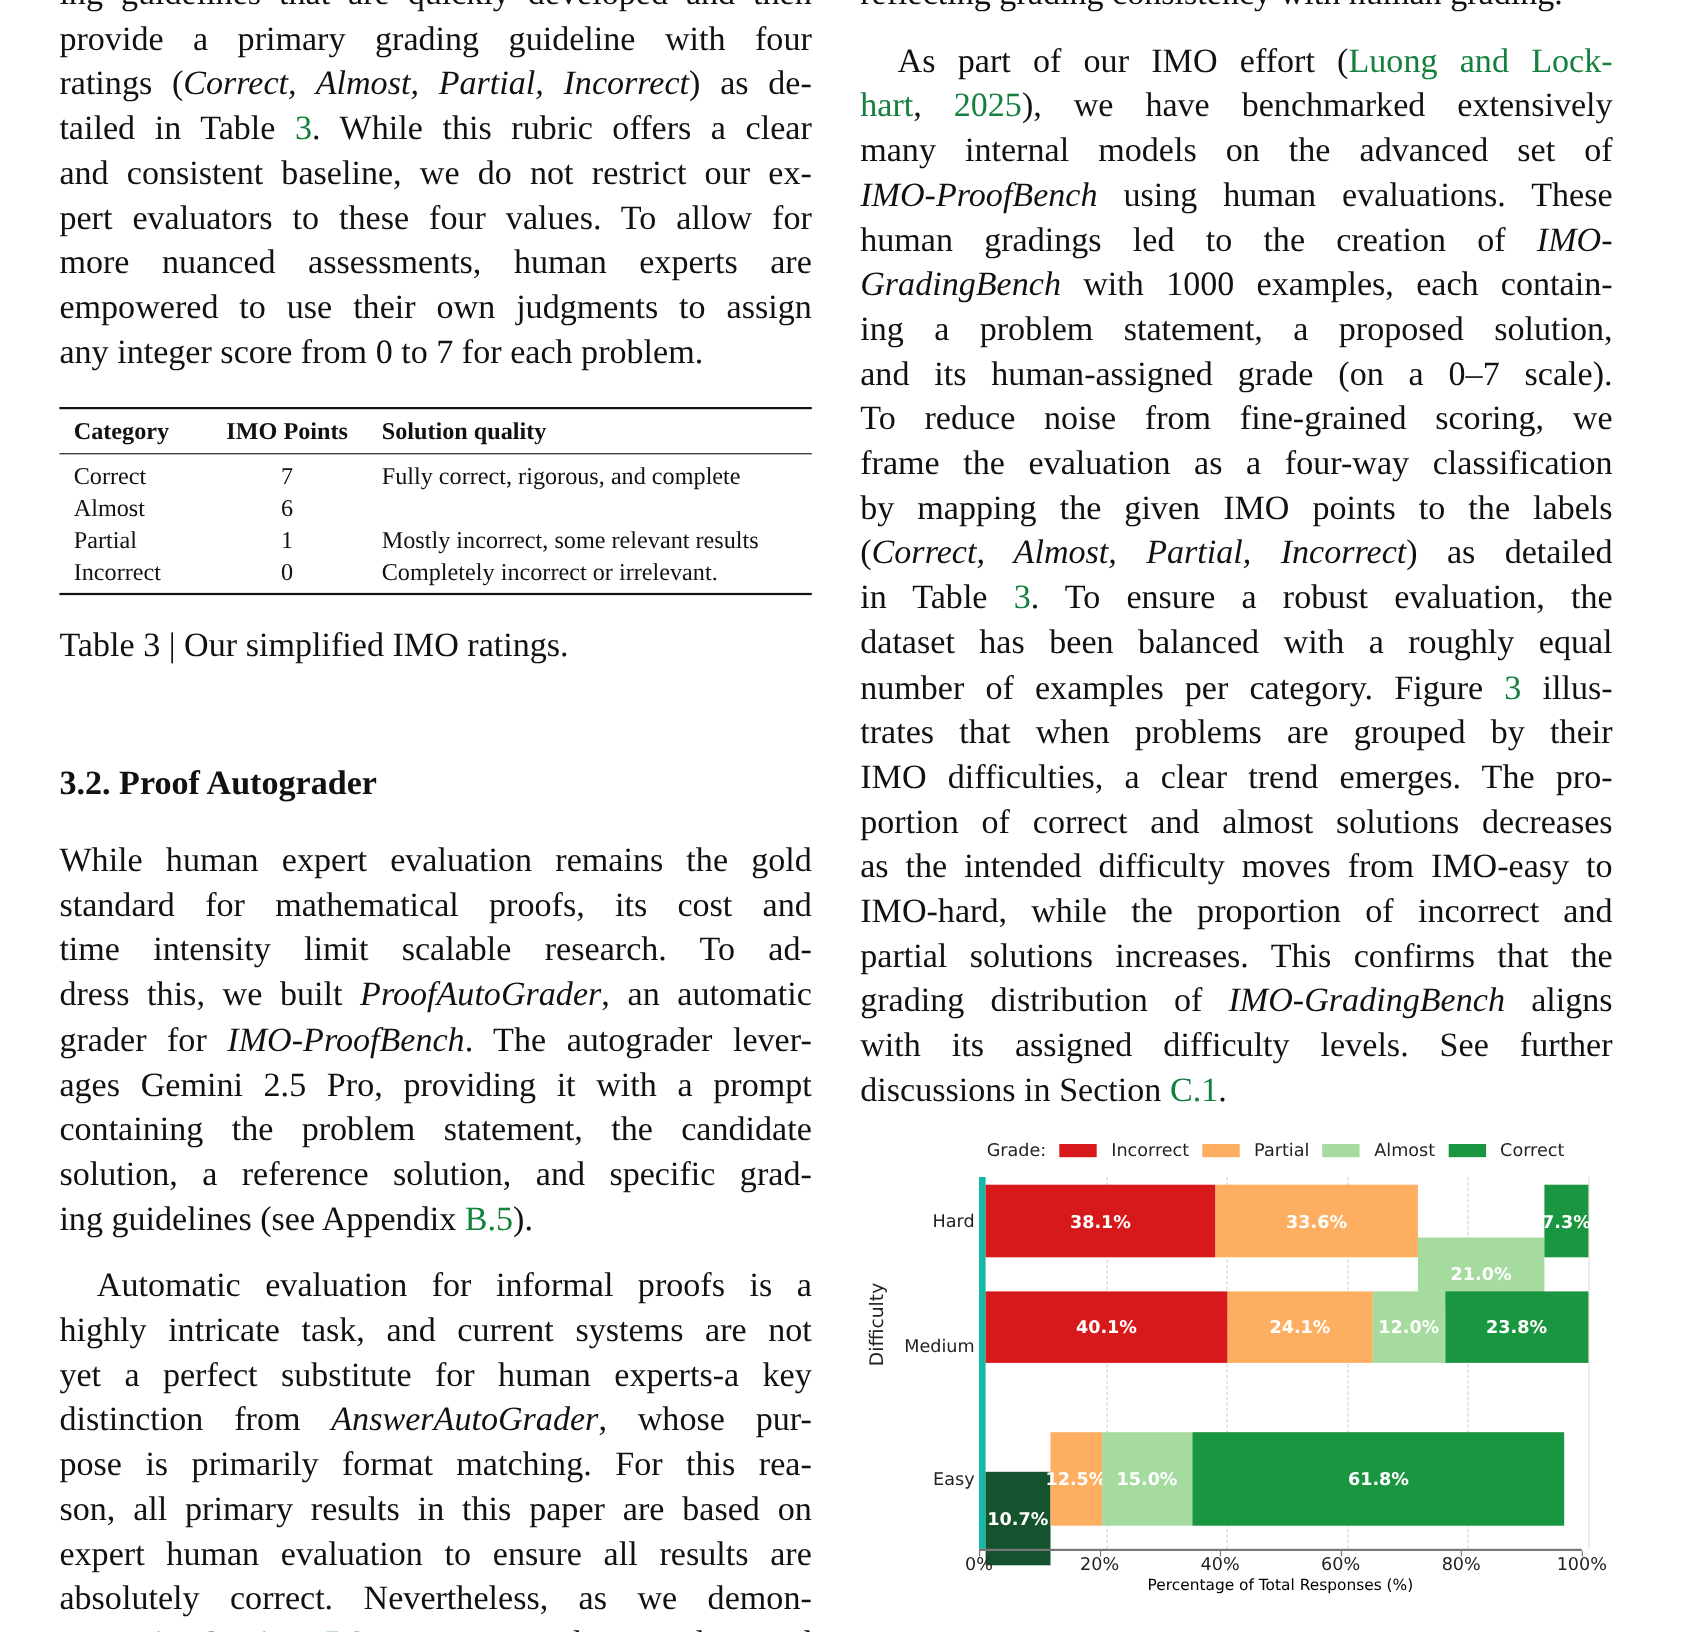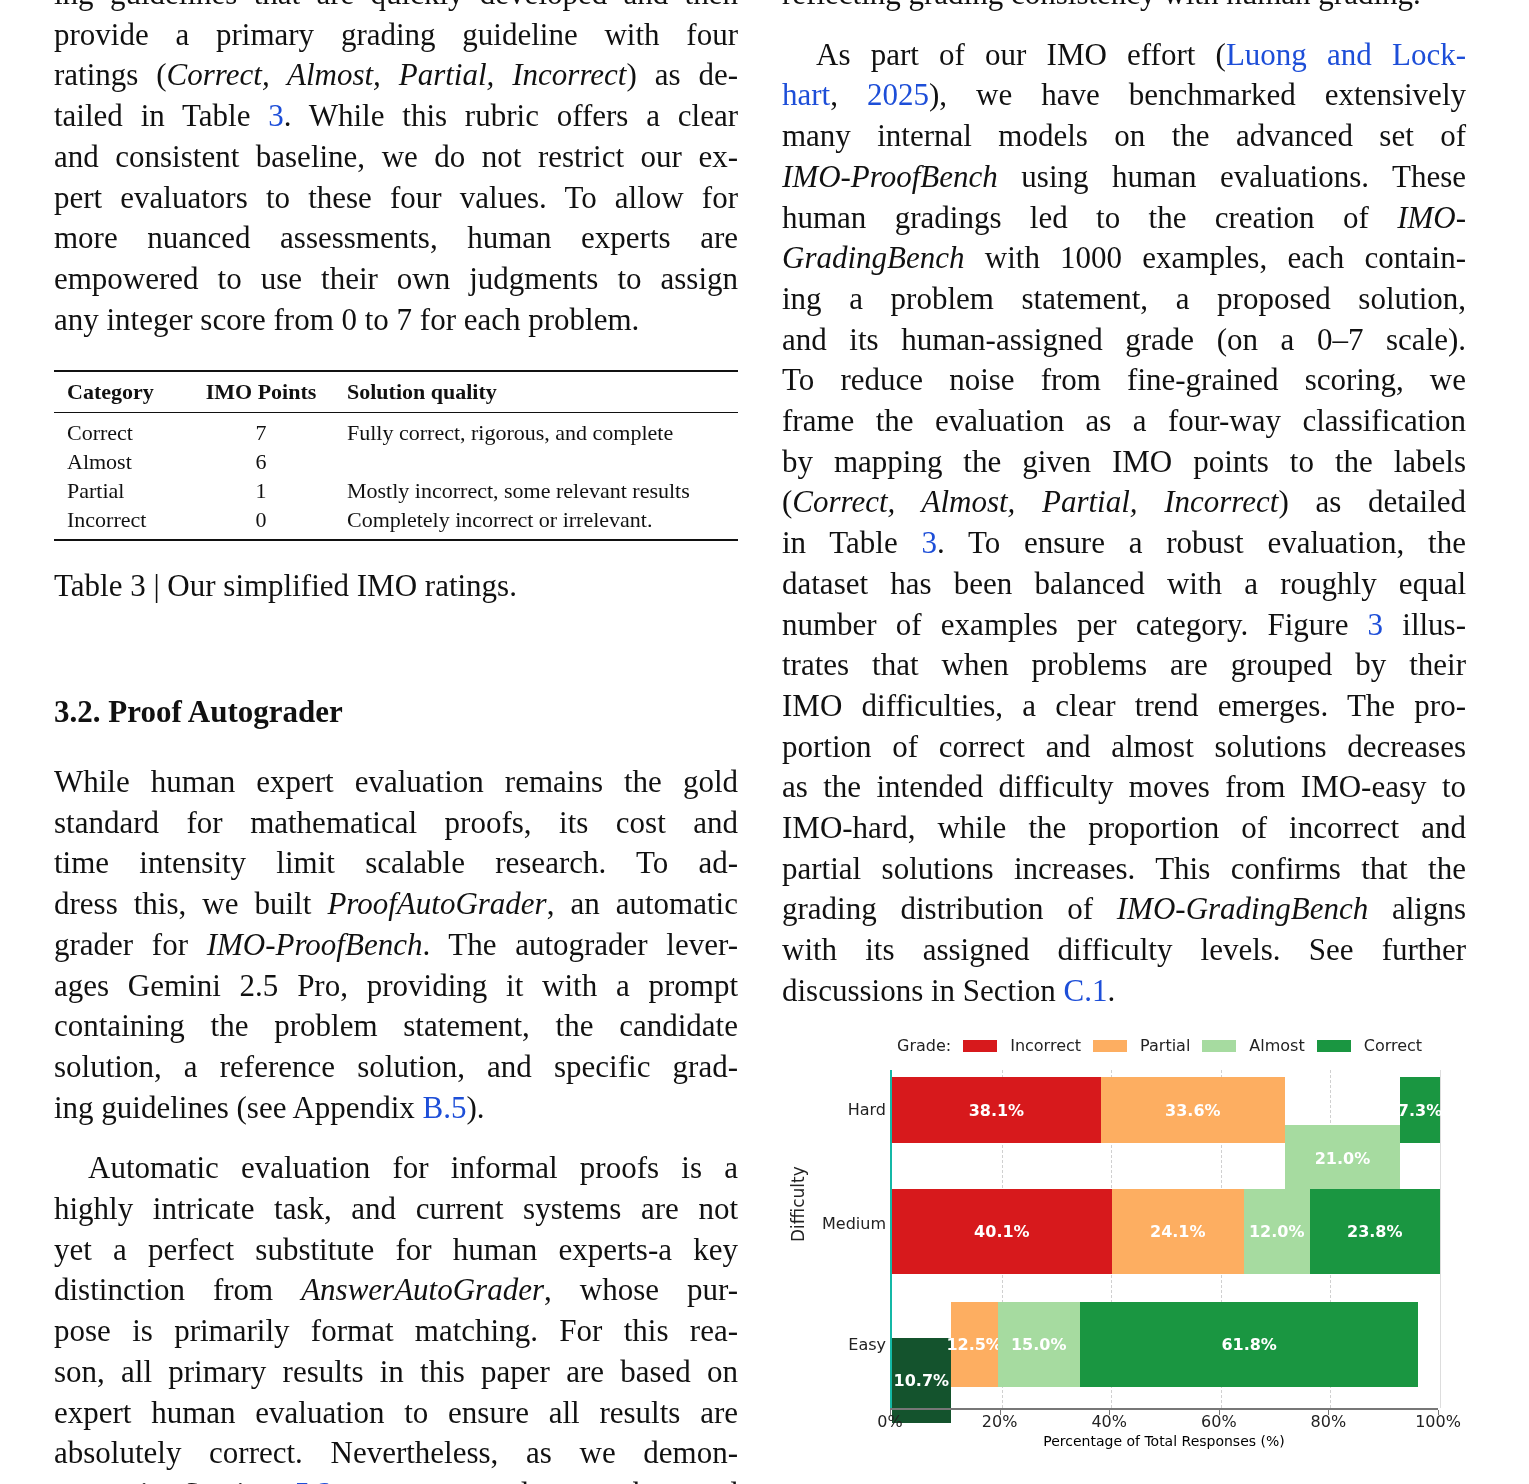--- a/index.html
+++ b/index.html
@@ -3,21 +3,21 @@
 <meta charset="utf-8">
 <style>
   html, body { margin:0; padding:0; background:#ffffff; }
   body { width:1529px; height:1484px; position:relative; overflow:hidden;
          font-family:"Liberation Serif","DejaVu Serif",serif; color:#111; }
   .col { position:absolute; width:684px; font-size:31px; line-height:40.7px; }
   .col.left { left:54px; top:-26px; }
   .col.right { left:782px; top:-26px; }
   .p { margin:0; text-align:justify; hyphens:manual; }
   .indent { text-indent:34px; }
-  .link { color:#1d4ed8; }
+  .link { color:#15803d; }
   em { font-style:italic; }
   .line { display:block; text-align:justify; text-align-last:justify; white-space:nowrap; }
   .line.last { text-align-last:left; }
   .tbl-wrap { position:absolute; left:54px; top:370px; width:684px; }
   .rule-thick { height:2px; background:#111; }
   .rule-thin { height:1px; background:#111; }
   .trow { display:flex; height:29px; align-items:center; font-size:22px; }
   .thead { height:40px; font-weight:bold; }
   .c1 { width:122px; padding-left:13px; }
   .c2 { width:144px; text-align:center; }
@@ -25,21 +25,21 @@
   .caption { position:absolute; left:54px; top:568px; font-size:31px; }
   .heading { position:absolute; left:54px; top:694px; font-size:31px; font-weight:bold; }
 
   .chart { position:absolute; left:780px; top:1030px; width:700px; height:450px;
            font-family:"DejaVu Sans","Liberation Sans",sans-serif; }
   .legend { position:absolute; left:117px; top:6px; font-size:16px; color:#222;
             display:flex; align-items:center; gap:0; white-space:nowrap; }
   .legend .sw { display:inline-block; width:34px; height:12px; margin:0 13px 0 10px; }
   .legend .lab { margin-right:2px; }
   .plot { position:absolute; left:110px; top:40px; width:548px; height:338px;
-          border-left:2px solid #14b8a6; border-right:1px solid #ddd; }
+          border-left:6px solid #14b8a6; border-right:1px solid #ddd; }
   .grid { position:absolute; top:0; bottom:0; width:0; border-left:1px dashed #d0d0d0; }
   .bar { position:absolute; left:0; width:548px; display:flex; }
   .seg { height:100%; display:flex; align-items:center; justify-content:center;
          color:#ffffff; font-weight:bold; font-size:16px; white-space:nowrap; overflow:visible; }
   .ylab { position:absolute; right:594px; font-size:16px; color:#222; text-align:right; }
   .ytitle { position:absolute; left:8px; top:212px; transform:rotate(-90deg); transform-origin:left top;
             font-size:17px; color:#222; }
   .xaxis { position:absolute; left:110px; top:378px; width:548px; height:2px; background:#777; }
   .xtick { position:absolute; top:380px; width:1px; height:5px; background:#777; }
   .xlab { position:absolute; top:382px; font-size:16px; color:#222; transform:translateX(-50%); }
@@ -176,21 +176,21 @@
       <div class="grid" style="left: 109.6px;"></div>
       <div class="grid" style="left: 219.2px;"></div>
       <div class="grid" style="left: 328.8px;"></div>
       <div class="grid" style="left: 438.4px;"></div>
       <div class="bar" style="top: 7px; height: 66px;">
         <div class="seg" style="width: 208.788px; background: rgb(215, 25, 28);">38.1%</div>
         <div class="seg" style="width: 184.128px; background: rgb(253, 174, 97);">33.6%</div>
         <div class="seg" style="width: 115.08px; background: rgb(166, 219, 160); margin-top: 48px;">21.0%</div>
         <div class="seg" style="width: 40.004px; background: rgb(26, 150, 65);">7.3%</div>
       </div>
-      <div class="bar" style="top: 119px; height: 85px;">
+      <div class="bar" style="top: 104px; height: 65px;">
         <div class="seg" style="width: 219.748px; background: rgb(215, 25, 28);">40.1%</div>
         <div class="seg" style="width: 132.068px; background: rgb(253, 174, 97);">24.1%</div>
         <div class="seg" style="width: 65.76px; background: rgb(166, 219, 160);">12.0%</div>
         <div class="seg" style="width: 130.424px; background: rgb(26, 150, 65);">23.8%</div>
       </div>
       <div class="bar" style="top: 232px; height: 85px;">
         <div class="seg" style="width: 58.636px; background: #14532d; margin-top: 36px;">10.7%</div>
         <div class="seg" style="width: 47px; background: rgb(253, 174, 97);">12.5%</div>
         <div class="seg" style="width: 82.2px; background: rgb(166, 219, 160);">15.0%</div>
         <div class="seg" style="width: 338.664px; background: rgb(26, 150, 65);">61.8%</div>

